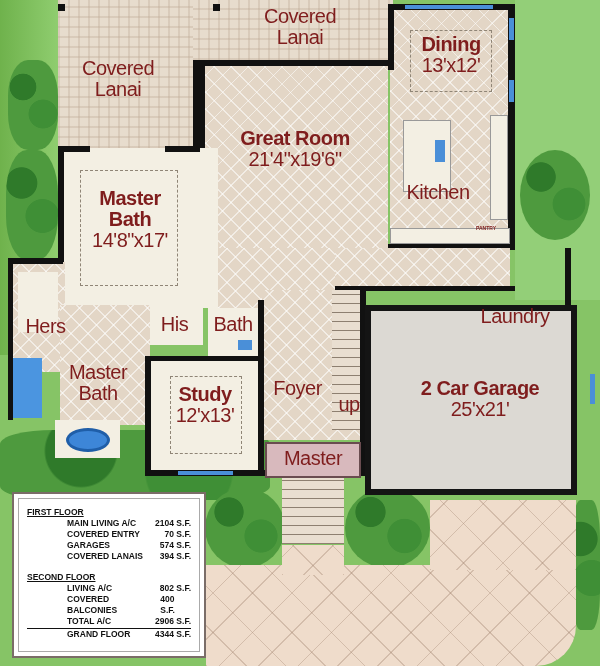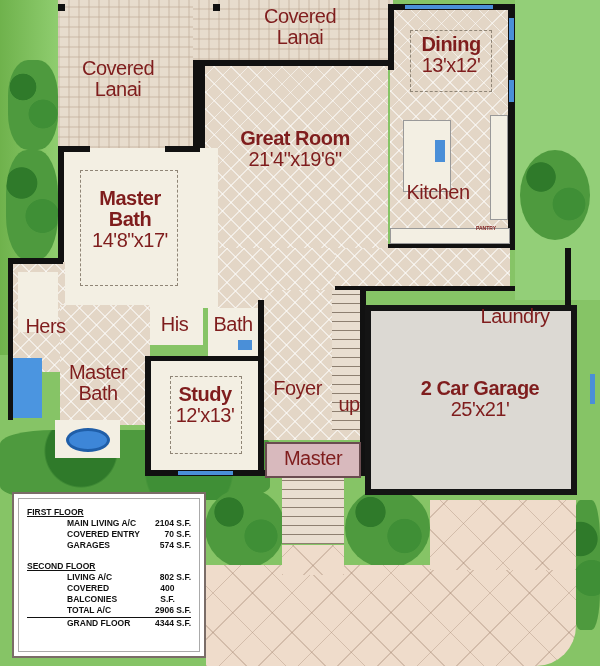--- a/index.html
+++ b/index.html
@@ -168,20 +168,24 @@
           <span>2104 S.F.</span>
         </div>
       <div class="row">
           <span>COVERED ENTRY</span>
           <span>70 S.F.</span>
         </div>
       <div class="row">
           <span>GARAGES</span>
           <span>574 S.F.</span>
         </div>
+      <div class="row">
+          <span>COVERED LANAIS</span>
+          <span>394 S.F.</span>
+        </div>
       <div class="gap"></div>
       <div class="sec">SECOND FLOOR</div>
       <div class="row">
           <span>LIVING A/C</span>
           <span>802 S.F.</span>
         </div>
       <div class="row">
           <span>COVERED BALCONIES</span>
           <span>400 S.F.</span>
         </div>

